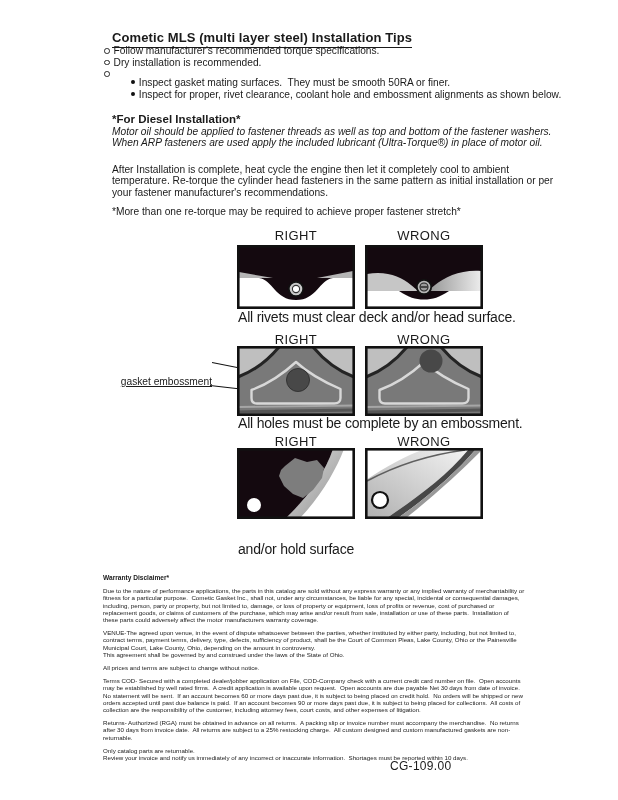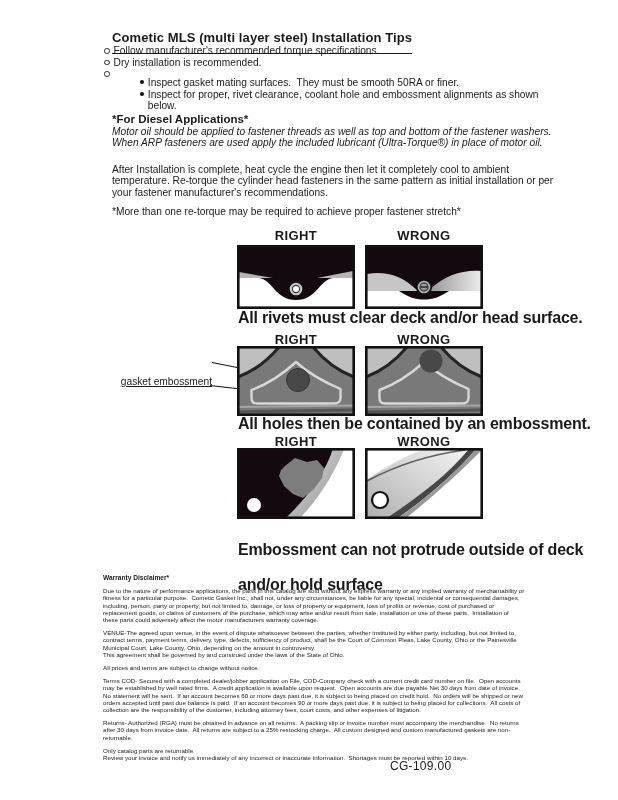--- a/index.html
+++ b/index.html
@@ -5,36 +5,36 @@
   html,body{margin:0;padding:0;}
   body{
     width:618px;height:800px;position:relative;background:#ffffff;
     font-family:"Liberation Sans", sans-serif;color:#1a1a1a;overflow:hidden;
     -webkit-font-smoothing:antialiased;
   }
   .abs{position:absolute;}
   
   .doc-title{
     left:112px;top:21px;font-size:13px;font-weight:bold;
-    border-bottom:1.6px solid #1a1a1a;padding-bottom:8px;letter-spacing:0.1px;
+    border-bottom:1.6px solid #1a1a1a;padding-bottom:2px;letter-spacing:0.1px;
     display:inline-block;white-space:nowrap;
   }
   .tips{left:104px;top:45px;width:460px;font-size:10.2px;line-height:11.7px;}
   .tip-row{display:flex;}
   .tip-row .mk-open{flex:0 0 auto;width:3.6px;height:3.6px;border:1px solid #2a2a2a;border-radius:50%;margin:3px 4px 0 0;}
-  .tip-row.sub{margin-left:36px;}
+  .tip-row.sub{margin-left:27px;}
   .tip-row .mk-fill{flex:0 0 auto;width:3.8px;height:3.8px;background:#111;border-radius:50%;margin:3px 4px 0 0;}
   .tip-text{white-space:pre-wrap;}
   .diesel-heading{left:112px;top:113px;font-size:11.5px;font-weight:bold;}
   .bodypara{width:442px;font-size:10.2px;line-height:11.3px;white-space:pre-wrap;}
   
   .diagram-section{left:0;top:228px;width:618px;height:330px;}
-  .dg-h{position:absolute;width:118px;text-align:center;font-size:13px;font-weight:bold;letter-spacing:0.4px;}
+  .dg-h{position:absolute;width:118px;text-align:center;font-size:13px;font-weight:normal;letter-spacing:0.4px;}
   .dg-box{position:absolute;width:118px;display:block;}
-  .dg-caption{position:absolute;left:238px;font-size:16px;font-weight:bold;letter-spacing:-0.2px;line-height:11.5px;white-space:pre-wrap;}
+  .dg-caption{position:absolute;left:238px;font-size:14px;font-weight:normal;letter-spacing:-0.2px;line-height:11.5px;white-space:pre-wrap;}
   .dg-label{position:absolute;font-size:10.2px;line-height:11.6px;text-align:right;width:150px;}
   .pointer-line{position:absolute;height:1.3px;background:#111;transform-origin:0 50%;}
   
   .warranty{left:103px;top:574px;width:422px;font-size:6.2px;line-height:7.2px;}
   .warranty .w-head{font-weight:bold;font-size:6.6px;margin:0 0 6px 0;}
   .warranty .w-block{margin:0 0 6px 0;}
   .warranty p{margin:0;white-space:pre-wrap;}
   
   .page-code{left:390px;top:759px;font-size:12px;letter-spacing:0.3px;}
 </style>
@@ -58,21 +58,21 @@
   <div class="tip-row sub">
     <span class="mk-fill"></span>
     <span class="tip-text">Inspect gasket mating surfaces.  They must be smooth 50RA or finer.</span>
   </div>
   <div class="tip-row sub">
     <span class="mk-fill"></span>
     <span class="tip-text">Inspect for proper, rivet clearance, coolant hole and embossment alignments as shown below.</span>
   </div>
 </div>
 
-<div class="abs diesel-heading">*For Diesel Applications*</div>
+<div class="abs diesel-heading">*For Diesel Installation*</div>
 <div class="abs bodypara" style="left:112px;top:126px;font-style:italic;">Motor oil should be applied to fastener threads as well as top and bottom of the fastener washers. When ARP fasteners are used apply the included lubricant (Ultra-Torque®) in place of motor oil.</div>
 <div class="abs bodypara" style="left:112px;top:164px;">After Installation is complete, heat cycle the engine then let it completely cool to ambient temperature. Re-torque the cylinder head fasteners in the same pattern as initial installation or per your fastener manufacturer's recommendations.</div>
 <div class="abs bodypara" style="left:112px;top:206px;">*More than one re-torque may be required to achieve proper fastener stretch*</div>
 
 <div class="abs diagram-section">
 
   <div class="dg-h" style="left:237px;top:0;">RIGHT</div>
   <div class="dg-h" style="left:365px;top:0;">WRONG</div>
 
   <svg class="dg-box" style="left:237px;top:17px;" width="118" height="64" viewBox="0 0 118 64">
@@ -133,21 +133,21 @@
     <path d="M76,1 H117 V31 C101,25 86,13 76,1 Z" fill="#bfbfbf"></path>
     <path d="M42,1 C32,13 17,25 1,31" fill="none" stroke="#242424" stroke-width="3"></path>
     <path d="M76,1 C86,13 101,25 117,31" fill="none" stroke="#242424" stroke-width="3"></path>
     <path d="M20,57.5 C16.5,57.5 14.5,55.5 14.5,52 L14.5,44 C31,38 47,27 59,16 C71,27 87,36 103.5,43 L103.5,52 C103.5,55.5 101,57.5 97.5,57.5 Z" fill="none" stroke="#d8d8d8" stroke-width="2.4" stroke-linejoin="round"></path>
     <circle cx="66" cy="15" r="11.5" fill="#484848"></circle>
     <path d="M1,61 L117,59.5" stroke="#a6a6a6" stroke-width="1.8"></path>
     <path d="M1,66 L117,64" stroke="#555555" stroke-width="3.2"></path>
     <rect x="1.3" y="1.3" width="115.4" height="67.4" fill="none" stroke="#111" stroke-width="2.6"></rect>
   </svg>
 
-  <div class="dg-caption" style="top:190px;">All holes then be contained by an embossment.</div>
+  <div class="dg-caption" style="top:190px;">All holes must be complete by an embossment.</div>
 
   <div class="dg-h" style="left:237px;top:206px;">RIGHT</div>
   <div class="dg-h" style="left:365px;top:206px;">WRONG</div>
 
   <svg class="dg-box" style="left:237px;top:220px;" width="118" height="71" viewBox="0 0 118 71">
     <defs>
       <linearGradient id="ge" x1="0" y1="0" x2="1" y2="1">
         <stop offset="0" stop-color="#e0e0e0"></stop>
           <stop offset="1" stop-color="#909090"></stop>
       </linearGradient>
@@ -170,21 +170,20 @@
     <rect width="118" height="71" fill="#ffffff"></rect>
     <path d="M1,32 C22,18 40,8 60,1 L104,1 C80,30 48,52 22,70 L1,70 Z" fill="url(#gf)"></path>
     <path d="M104,1 C80,30 48,52 22,70 L33,70 C60,51 90,26 111,1 Z" fill="#474747"></path>
     <path d="M111,1 C90,26 60,51 33,70 L41,70 C68,49 96,23 117,2 L117,1 Z" fill="#999999"></path>
     <path d="M2,33 C30,18 62,7 100,2" fill="none" stroke="#5f5f5f" stroke-width="1.6"></path>
     <circle cx="15" cy="52" r="8" fill="#ffffff" stroke="#111" stroke-width="2.2"></circle>
     <rect x="1.3" y="1.3" width="115.4" height="68.4" fill="none" stroke="#111" stroke-width="2.6"></rect>
   </svg>
 
   <div class="dg-caption" style="top:293px;">
-    <div>Embossment can not protrude outside of deck</div>
     <div>and/or hold surface</div>
   </div>
 </div>
 
 <div class="abs warranty">
   <p class="w-head">Warranty Disclaimer*</p>
   <div class="w-block">
     <p>Due to the nature of performance applications, the parts in this catalog are sold without any express warranty or any implied warranty of merchantability or fitness for a particular purpose.  Cometic Gasket Inc., shall not, under any circumstances, be liable for any special, incidental or consequential damages, including, person, party or property, but not limited to, damage, or loss of property or equipment, loss of profits or revenue, cost of purchased or replacement goods, or claims of customers of the purchase, which may arise and/or result from sale, installation or use of these parts.  Installation of these parts could adversely affect the motor manufacturers warranty coverage.</p>
   </div>
   <div class="w-block">

